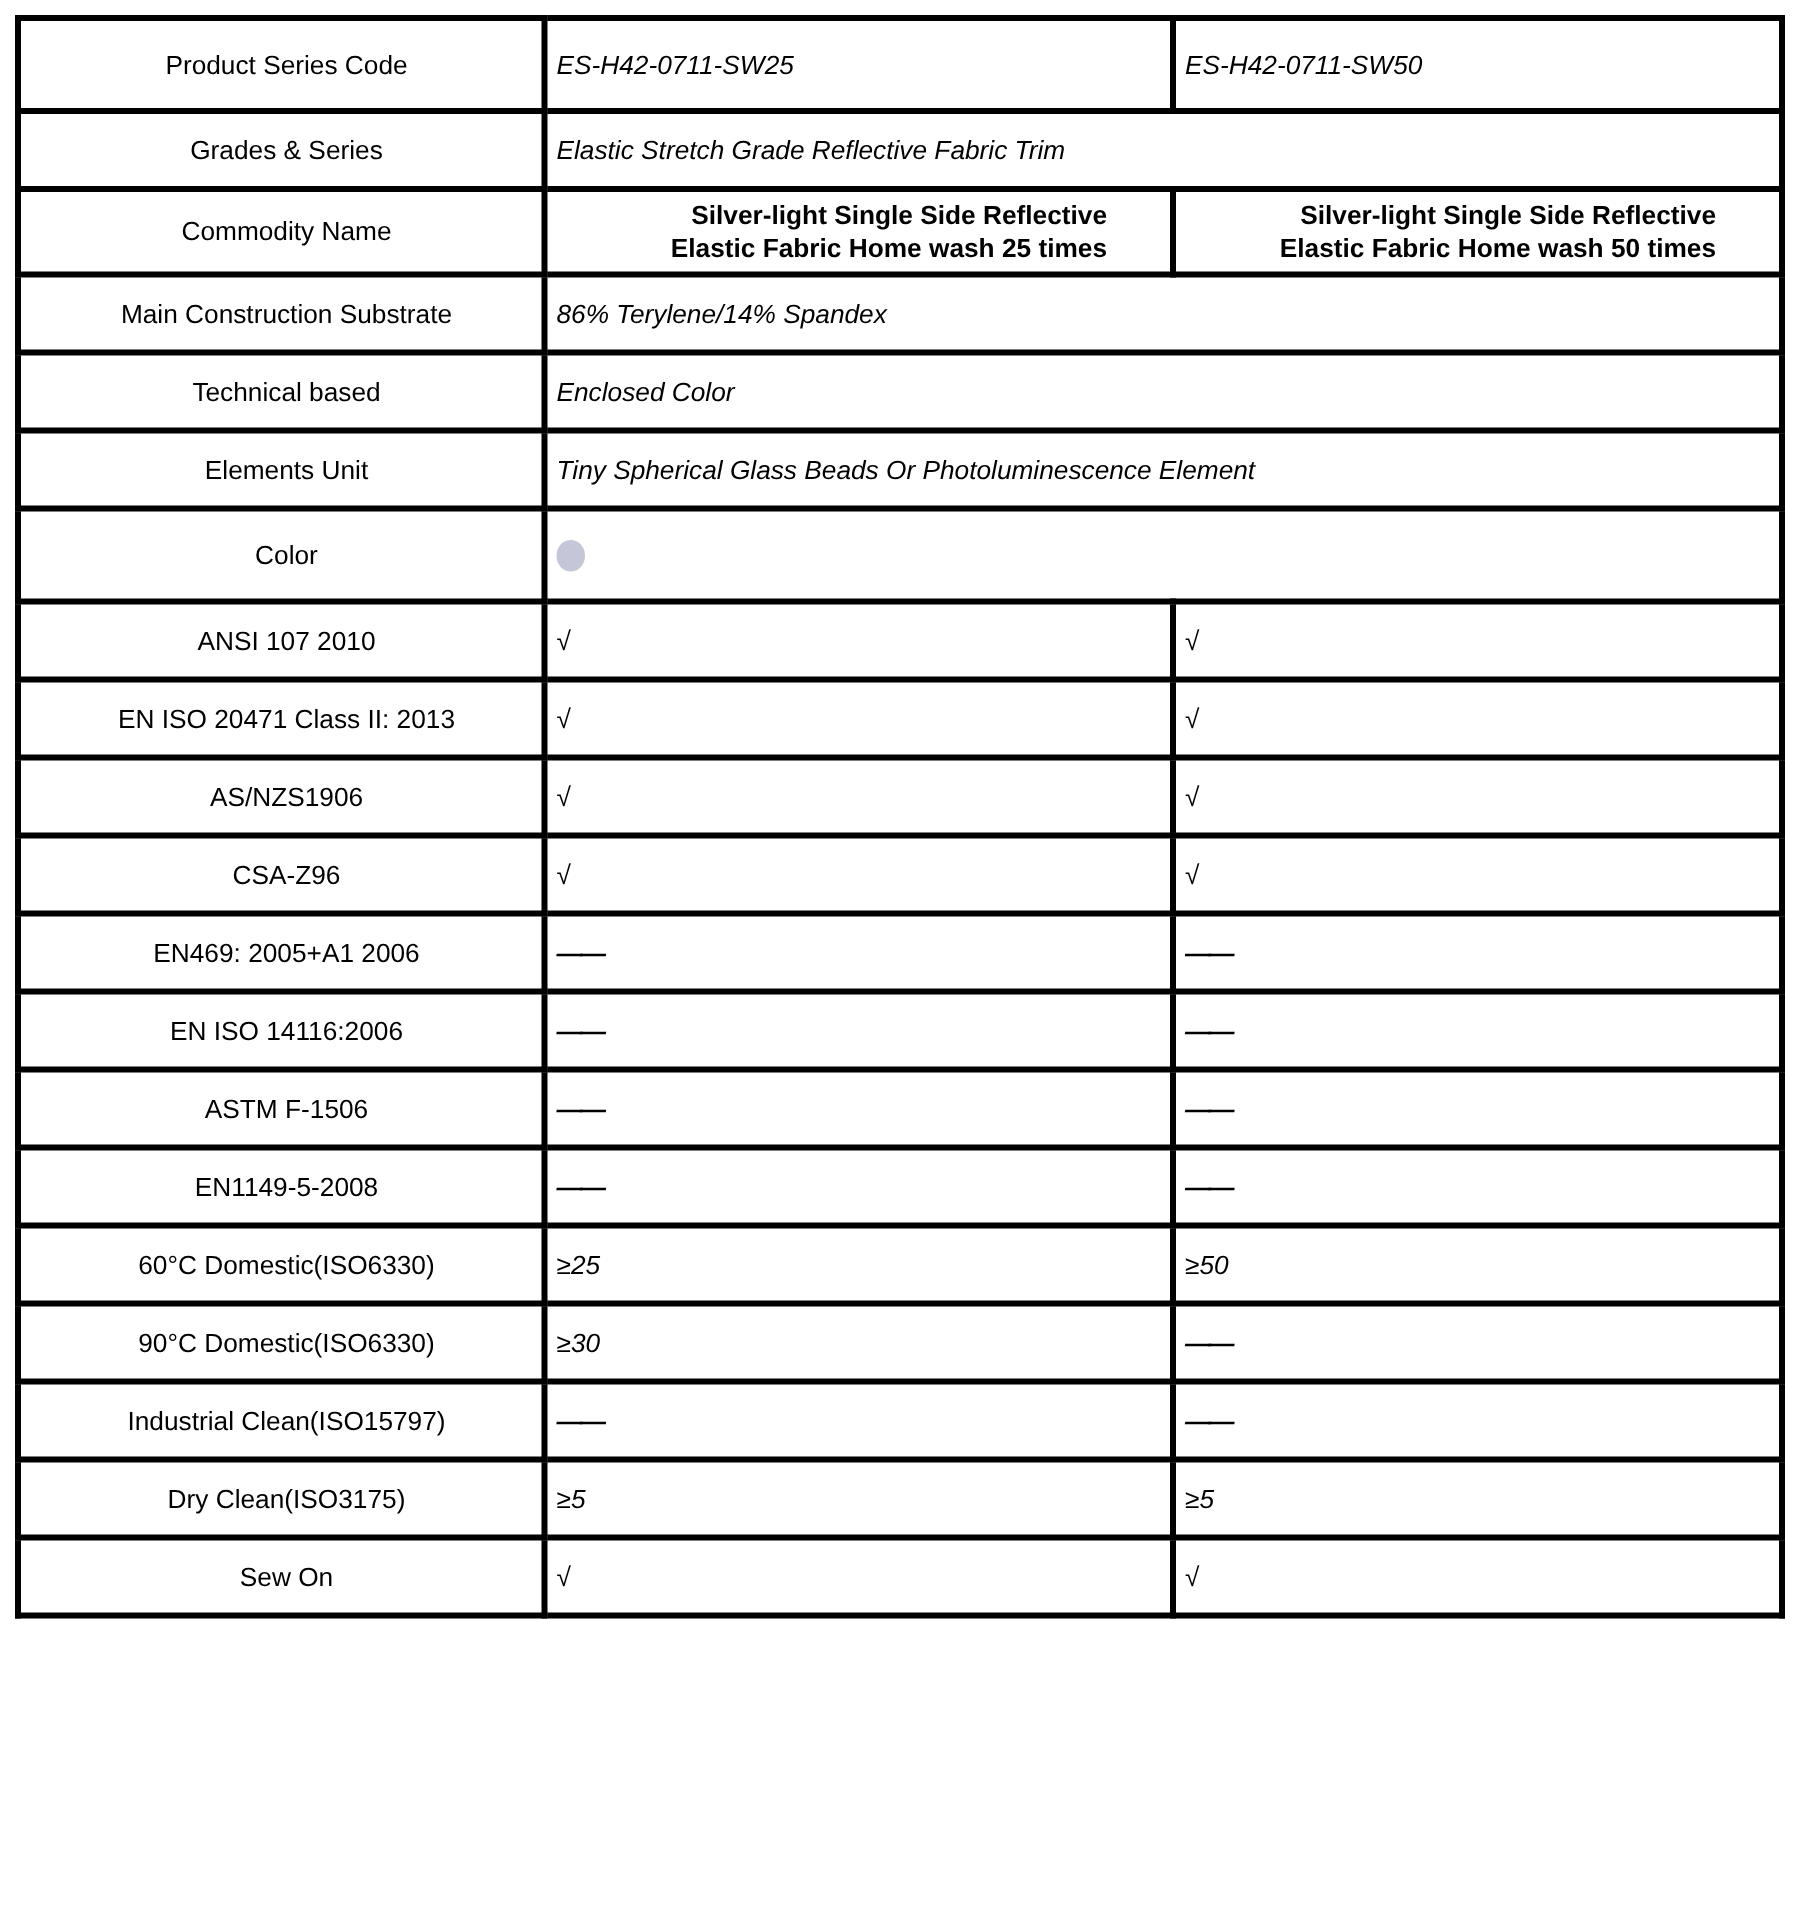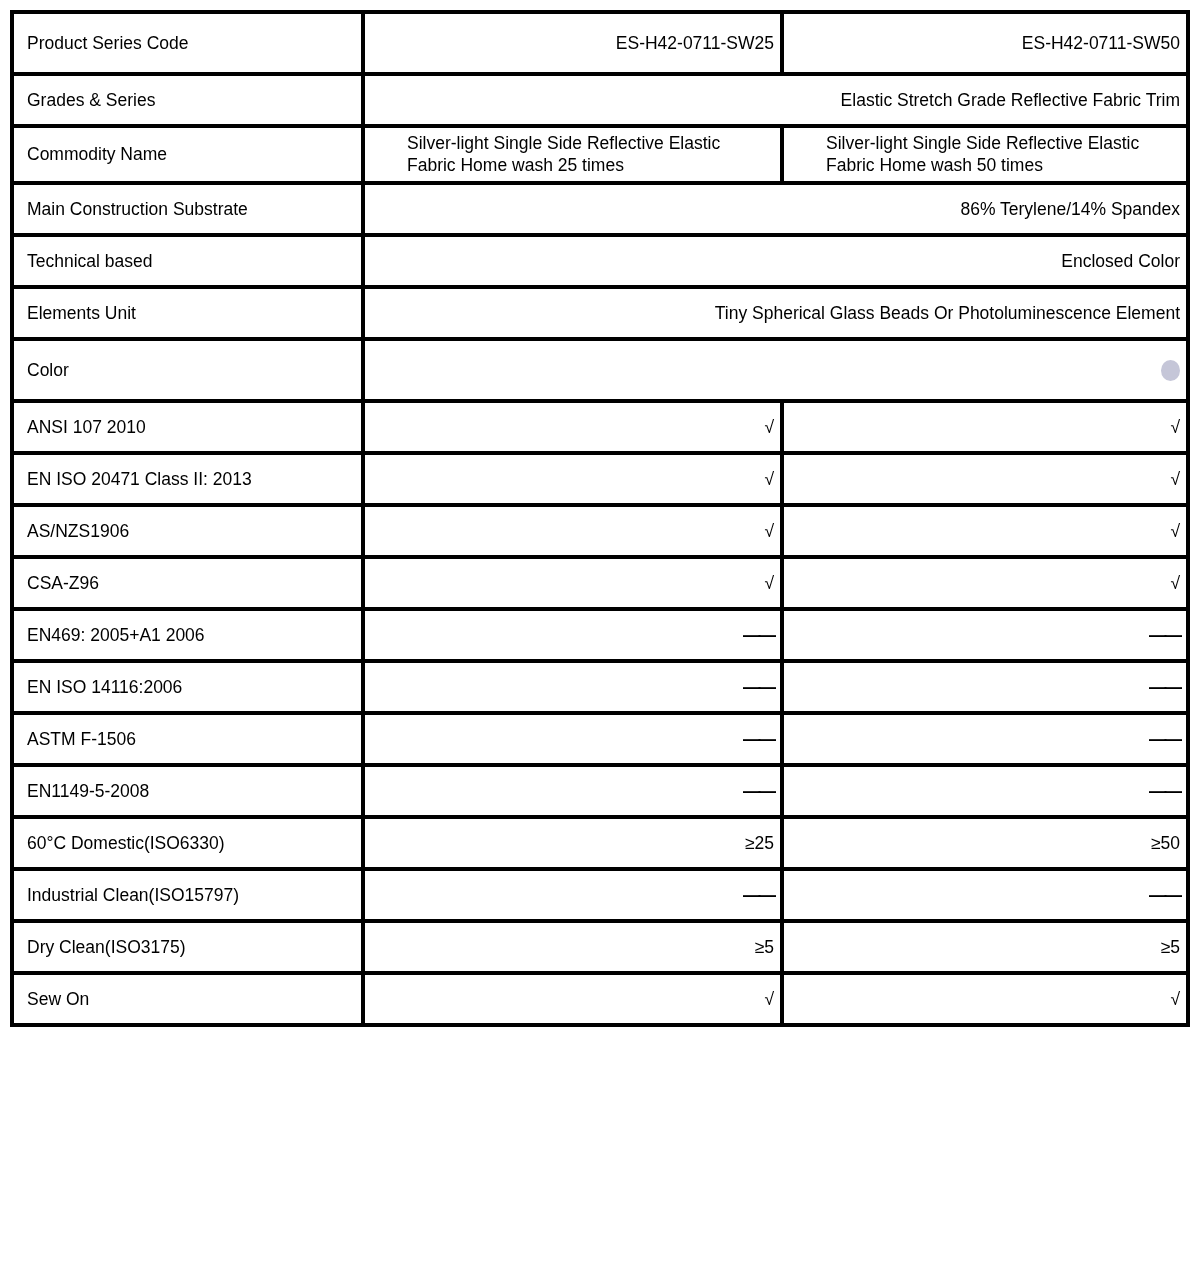--- a/index.html
+++ b/index.html
@@ -21,31 +21,33 @@
     border: 4px solid #000000;
     font-size: 17.5px;
     vertical-align: middle;
     background: #ffffff;
     overflow: hidden;
   }
   .col1 { width: 351px; }
   .col2 { width: 419px; }
   .col3 { width: 406px; }
   td.label-cell {
-    text-align: left;
+    text-align: center;
     padding: 2px 6px 2px 13px;
   }
   td.value-cell {
-    text-align: right;
+    text-align: left;
     padding: 2px 6px;
+    font-style: italic;
   }
   td.wrap-cell {
-    text-align: left;
+    text-align: right;
     padding: 2px 42px;
     line-height: 1.25;
+    font-weight: bold;
   }
   tr { height: 52px; }
   tr.row-tall   { height: 62px; }
   tr.row-medium { height: 57px; }
   .check { font-size: 20px; }
   .dash  { letter-spacing: -2px; font-weight: bold; }
   .swatch-dot {
     display: inline-block;
     width: 19px;
     height: 21px;
@@ -134,20 +136,25 @@
       <td class="label-cell">EN1149-5-2008</td>
       <td class="value-cell dash">——</td>
       <td class="value-cell dash">——</td>
     </tr>
     <tr>
       <td class="label-cell">60°C Domestic(ISO6330)</td>
       <td class="value-cell">≥25</td>
       <td class="value-cell">≥50</td>
     </tr>
     <tr>
+      <td class="label-cell">90°C Domestic(ISO6330)</td>
+      <td class="value-cell">≥30</td>
+      <td class="value-cell dash">——</td>
+    </tr>
+    <tr>
       <td class="label-cell">Industrial Clean(ISO15797)</td>
       <td class="value-cell dash">——</td>
       <td class="value-cell dash">——</td>
     </tr>
     <tr>
       <td class="label-cell">Dry Clean(ISO3175)</td>
       <td class="value-cell">≥5</td>
       <td class="value-cell">≥5</td>
     </tr>
     <tr>

